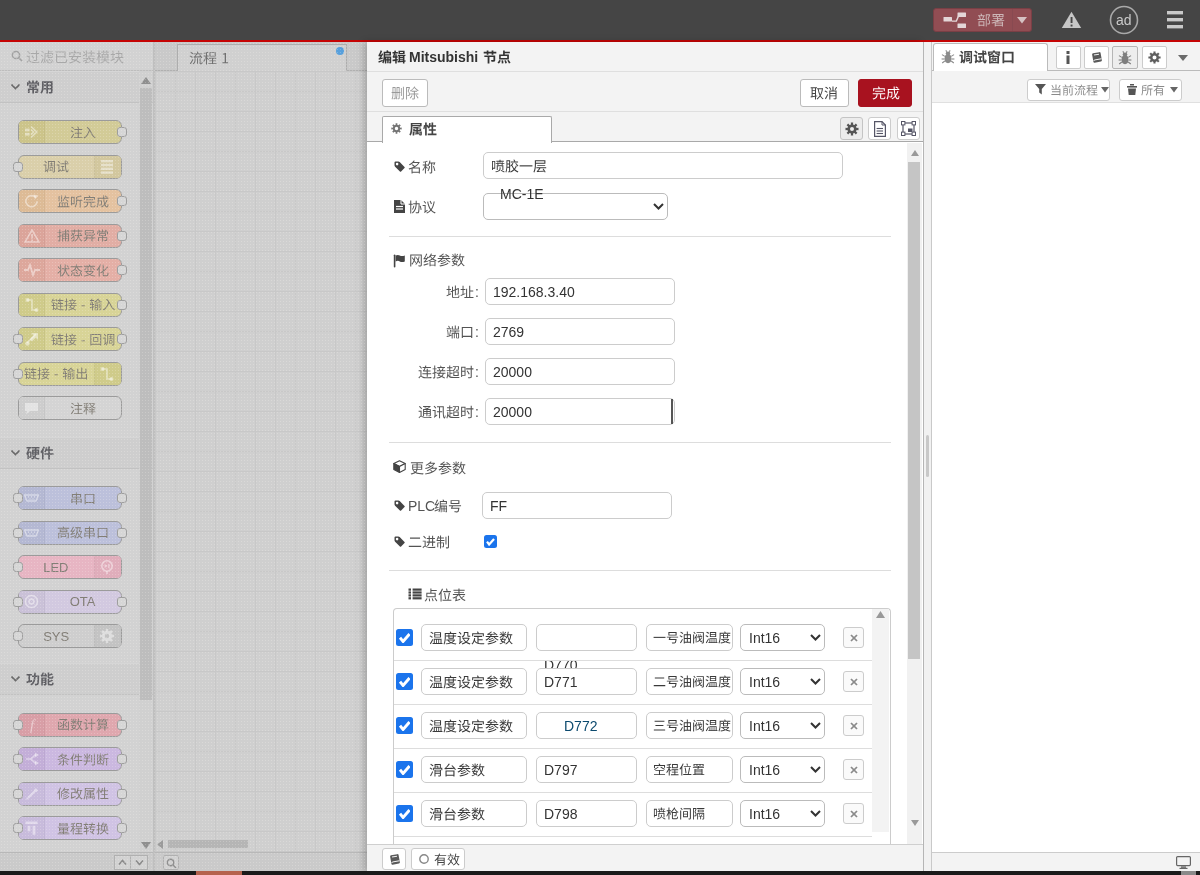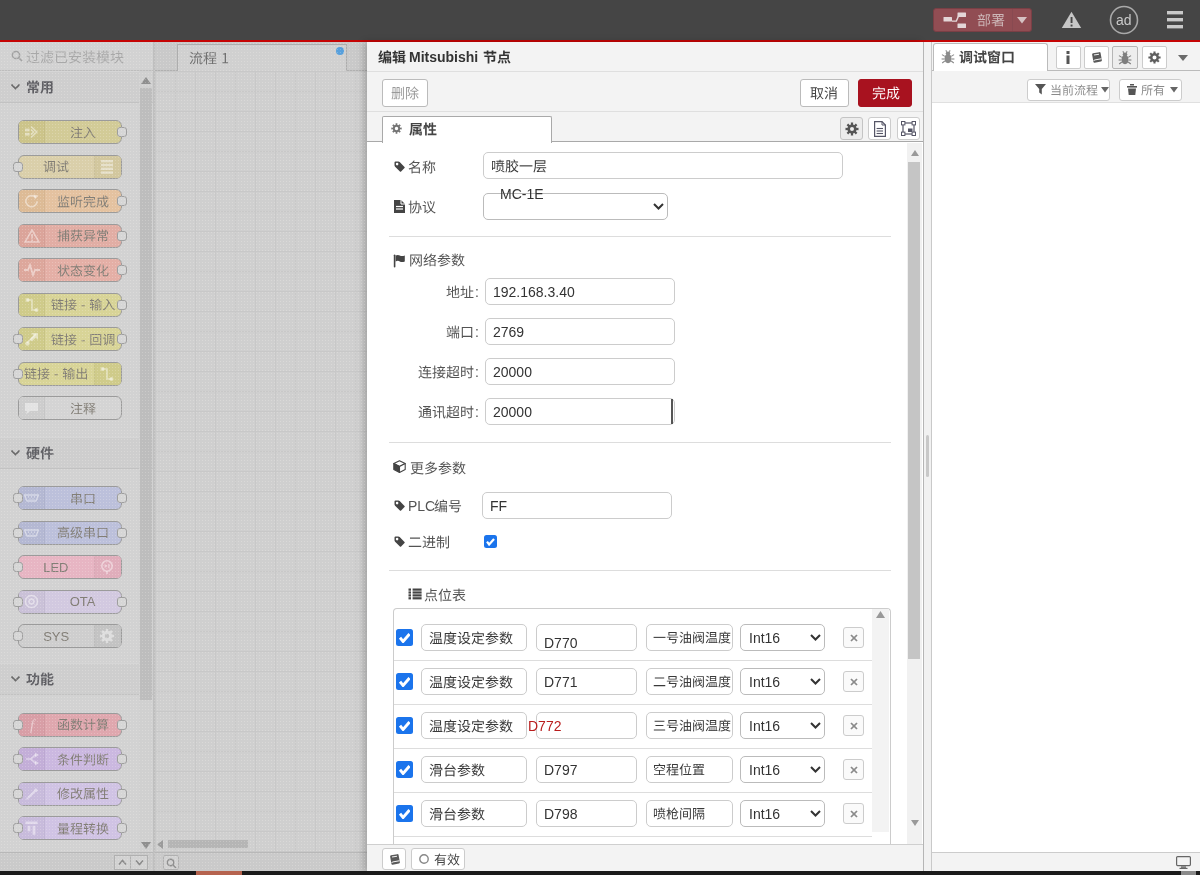--- a/index.html
+++ b/index.html
@@ -674,21 +674,21 @@
       <g fill="#3a3a3a" transform="translate(0,12.32) scale(0.014,-0.014)">
         <use href="#r6E29" x="0"></use>
         <use href="#r5EA6" x="1000"></use>
         <use href="#r8BBE" x="2000"></use>
         <use href="#r5B9A" x="3000"></use>
         <use href="#r53C2" x="4000"></use>
         <use href="#r6570" x="5000"></use>
       </g>
     </svg>
     <div style="position:absolute;left:536px;top:624px;width:101px;height:27px;background:#fff;border:1px solid #ccc;border-radius:5px;"></div>
-    <div style="position:absolute;left:544px;top:635px;font:normal 14px/16px 'Liberation Sans', sans-serif;color:#333;white-space:pre;">D770</div>
+    <div style="position:absolute;left:544px;top:657px;font:normal 14px/16px 'Liberation Sans', sans-serif;color:#333;white-space:pre;">D770</div>
     <div style="position:absolute;left:646px;top:624px;width:87px;height:27px;background:#fff;border:1px solid #ccc;border-radius:5px"></div>
     <svg style="position:absolute;left:653px;top:631px;" width="78" height="13" viewBox="0 0 78 13">
       <g fill="#3a3a3a" transform="translate(0,11.44) scale(0.013,-0.013)">
         <use href="#r4E00" x="0"></use>
         <use href="#r53F7" x="1000"></use>
         <use href="#r6CB9" x="2000"></use>
         <use href="#r9600" x="3000"></use>
         <use href="#r6E29" x="4000"></use>
         <use href="#r5EA6" x="5000"></use>
       </g>
@@ -756,21 +756,21 @@
       <g fill="#3a3a3a" transform="translate(0,12.32) scale(0.014,-0.014)">
         <use href="#r6E29" x="0"></use>
         <use href="#r5EA6" x="1000"></use>
         <use href="#r8BBE" x="2000"></use>
         <use href="#r5B9A" x="3000"></use>
         <use href="#r53C2" x="4000"></use>
         <use href="#r6570" x="5000"></use>
       </g>
     </svg>
     <div style="position:absolute;left:536px;top:712px;width:101px;height:27px;background:#fff;border:1px solid #ccc;border-radius:5px;"></div>
-    <div style="position:absolute;left:528px;top:717.5px;font:normal 14px/16px 'Liberation Sans', sans-serif;color:#b91c1c;white-space:pre;">D772</div>
+    <div style="position:absolute;left:564px;top:717.5px;font:normal 14px/16px 'Liberation Sans', sans-serif;color:#0c4a6e;white-space:pre;">D772</div>
     <div style="position:absolute;left:646px;top:712px;width:87px;height:27px;background:#fff;border:1px solid #ccc;border-radius:5px"></div>
     <svg style="position:absolute;left:653px;top:719px;" width="78" height="13" viewBox="0 0 78 13">
       <g fill="#3a3a3a" transform="translate(0,11.44) scale(0.013,-0.013)">
         <use href="#r4E09" x="0"></use>
         <use href="#r53F7" x="1000"></use>
         <use href="#r6CB9" x="2000"></use>
         <use href="#r9600" x="3000"></use>
         <use href="#r6E29" x="4000"></use>
         <use href="#r5EA6" x="5000"></use>
       </g>

